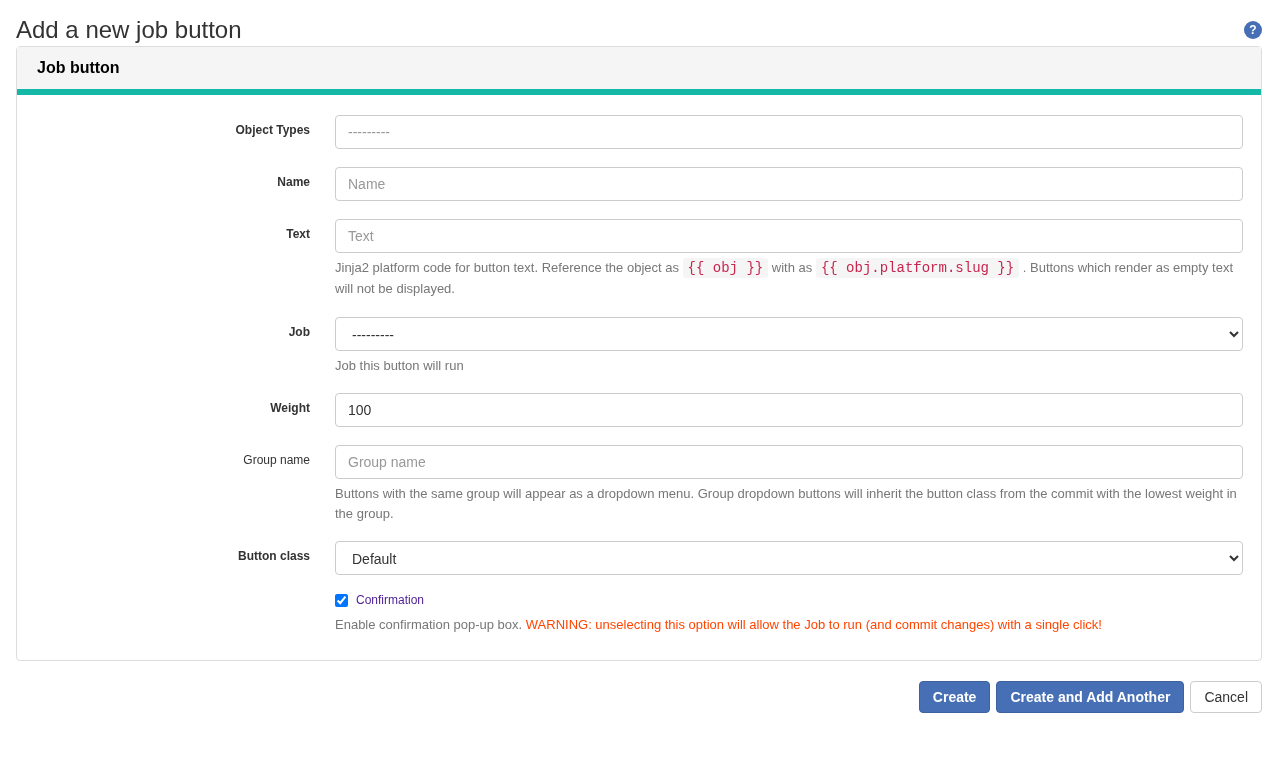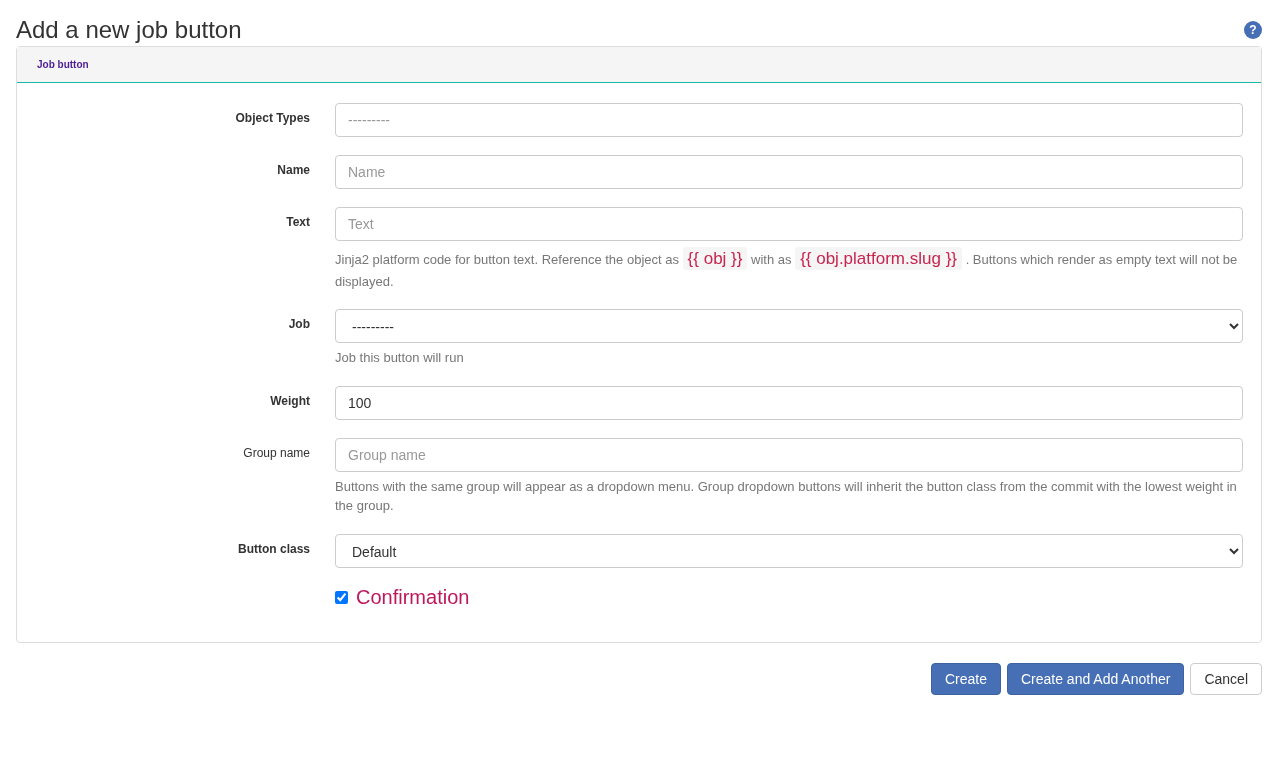--- a/index.html
+++ b/index.html
@@ -34,25 +34,25 @@
       font-weight: bold;
       cursor: pointer;
     }
     .panel {
       border: 1px solid #ddd;
       border-radius: 4px;
       margin-bottom: 20px;
     }
     .panel-heading {
       background: #f5f5f5;
-      border-bottom: 1px solid #14b8a6;
+      border-bottom: 6px solid #14b8a6;
       padding: 12px 20px;
-      font-size: 10px;
+      font-size: 16px;
       font-weight: 700;
-      color: #4c1d95;
+      color: #000000;
     }
     .panel-body {
       padding: 20px 18px 25px 18px;
     }
     .form-row {
       display: flex;
       margin-bottom: 18px;
       align-items: flex-start;
     }
     .form-label-col {
@@ -91,55 +91,56 @@
       font-size: 13px;
       color: #777;
       margin-top: 5px;
       line-height: 1.5;
     }
     .help-text code {
       background: #f5f5f5;
       color: #c7254e;
       padding: 2px 5px;
       border-radius: 3px;
-      font-family: Liberation Sans, sans-serif;
-      font-size: 17px;
+      font-family: Liberation Mono, monospace;
+      font-size: 14px;
     }
     .warning-text {
       color: #ff4500;
     }
     .checkbox-row {
       display: flex;
       align-items: center;
       gap: 8px;
       margin-bottom: 8px;
     }
     .checkbox-row input[type="checkbox"] {
       cursor: pointer;
     }
     .checkbox-label {
-      font-size: 20px;
-      color: #be185d;
+      font-size: 12px;
+      color: #4c1d95;
     }
     .button-bar {
       display: flex;
       justify-content: flex-end;
       gap: 6px;
     }
     .btn {
       padding: 7px 13px;
       border-radius: 4px;
       font-size: 14px;
       cursor: pointer;
       border: 1px solid transparent;
     }
     .btn-primary {
       background: #466fb5;
       color: #fff;
       border-color: #3d629f;
+      font-weight: bold;
     }
     .btn-default {
       background: #fff;
       color: #333;
       border-color: #ccc;
     }
   </style>
 </head>
 <body>
 
@@ -212,20 +213,23 @@
       </div>
     </div>
 
     <div class="form-row" style="margin-bottom:0;">
       <div class="form-label-col"></div>
       <div class="form-input-col">
         <div class="checkbox-row">
           <input type="checkbox" checked="" style="">
           <span class="checkbox-label">Confirmation</span>
         </div>
+        <div class="help-text">
+          <span>Enable confirmation pop-up box. </span><span class="warning-text">WARNING: unselecting this option will allow the Job to run (and commit changes) with a single click!</span>
+        </div>
       </div>
     </div>
 
   </div>
 </div>
 
 <div class="button-bar">
   <button class="btn btn-primary">Create</button>
   <button class="btn btn-primary">Create and Add Another</button>
   <button class="btn btn-default">Cancel</button>

